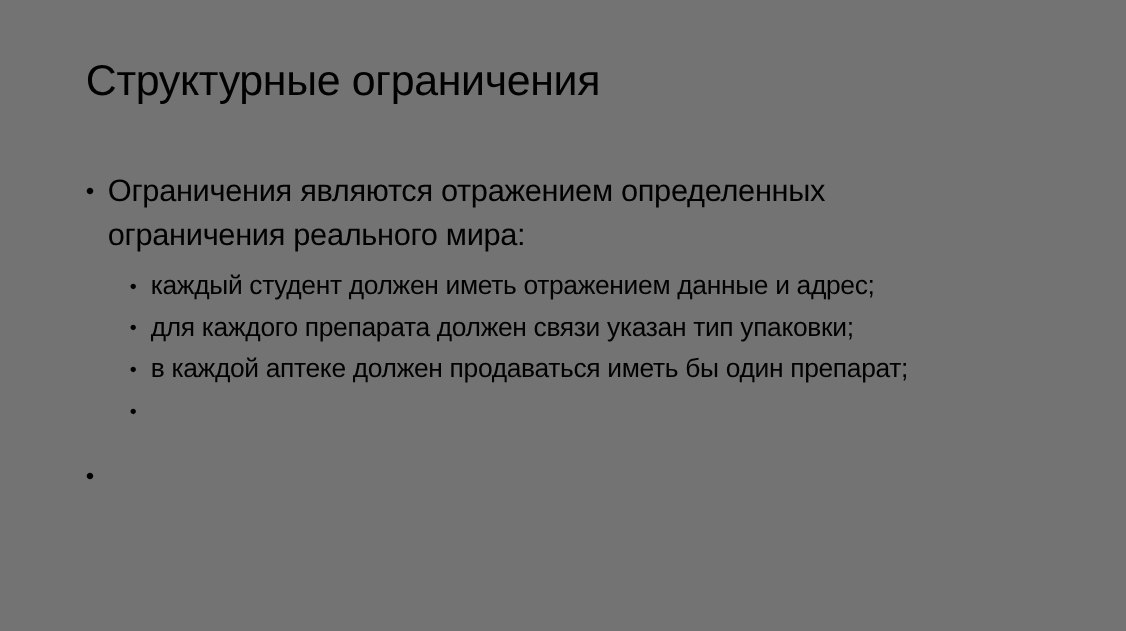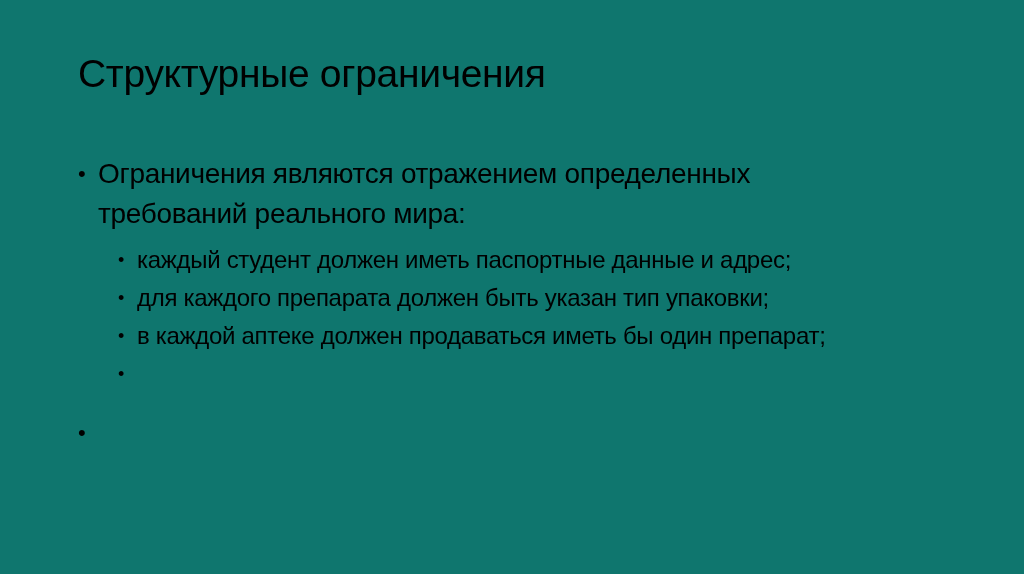--- a/index.html
+++ b/index.html
@@ -4,21 +4,21 @@
 <style>
   html, body {
     margin: 0;
     padding: 0;
     background: #ffffff;
   }
   .slide {
     position: relative;
     width: 1024px;
     height: 574px;
-    background: #0f766e;
+    background: #737373;
     overflow: hidden;
     font-family: "Liberation Sans", "DejaVu Sans", sans-serif;
     color: #000000;
     box-sizing: border-box;
     padding: 50px 56px 0 78px;
     letter-spacing: -0.3px;
   }
   .slide-title {
     font-size: 39px;
     line-height: 48px;
@@ -69,31 +69,31 @@
 
 <div class="slide">
 
   <h1 class="slide-title">Структурные ограничения</h1>
 
   <div class="content">
 
     <div class="bullet-l1">
       <span class="dot">•</span>
       <span class="bullet-text">Ограничения являются отражением определенных
-требований реального мира:</span>
+ограничения реального мира:</span>
     </div>
 
     <div class="sub-list">
       <div class="bullet-l2">
         <span class="dot">•</span>
-        <span class="bullet-text">каждый студент должен иметь паспортные данные и адрес;</span>
+        <span class="bullet-text">каждый студент должен иметь отражением данные и адрес;</span>
       </div>
       <div class="bullet-l2">
         <span class="dot">•</span>
-        <span class="bullet-text">для каждого препарата должен быть указан тип упаковки;</span>
+        <span class="bullet-text">для каждого препарата должен связи указан тип упаковки;</span>
       </div>
       <div class="bullet-l2">
         <span class="dot">•</span>
         <span class="bullet-text">в каждой аптеке должен продаваться иметь бы один препарат;</span>
       </div>
       <div class="bullet-l2">
         <span class="dot">•</span>
       </div>
     </div>
 

